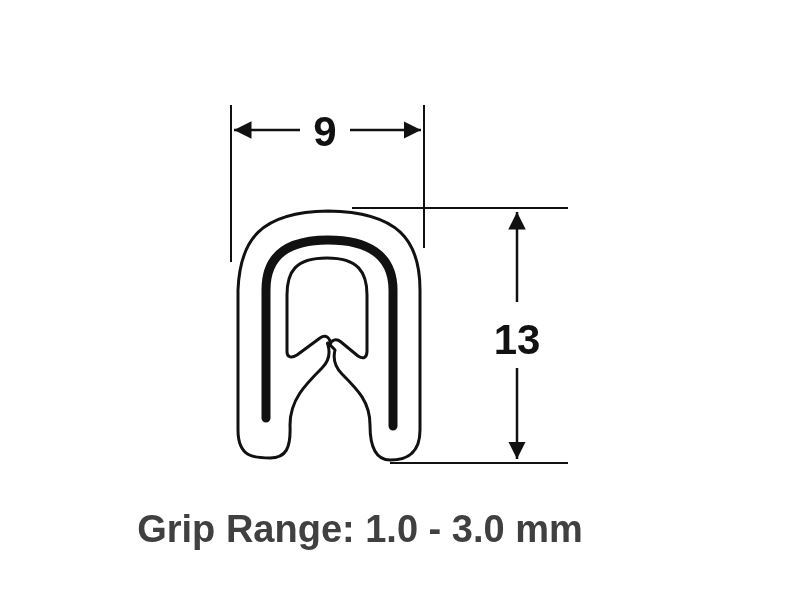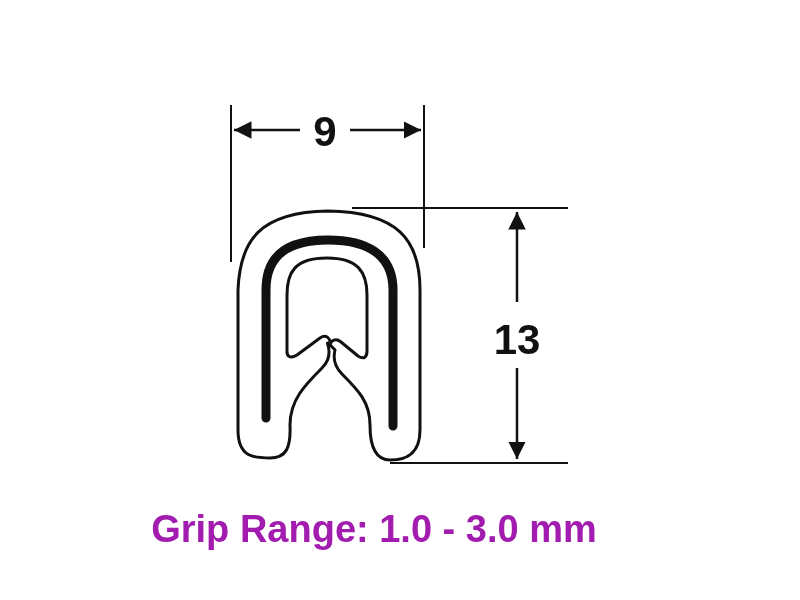--- a/index.html
+++ b/index.html
@@ -1,21 +1,21 @@
 <!DOCTYPE html>
 <html><head>
 <meta charset="utf-8">
 <style>
   html, body { margin:0; padding:0; background:#ffffff; }
   body { width:800px; height:600px; position:relative; overflow:hidden; }
   svg.drawing { position:absolute; left:0; top:0; }
   .dim-text { font-family:"Liberation Sans", sans-serif; font-weight:bold; fill:#111111; }
   .caption {
-    position:absolute; left:16px; top:508px; width:716px; text-align:center;
-    font-family:"Liberation Sans", sans-serif; font-weight:bold; font-size:38px; color:#a21caf;
+    position:absolute; left:2px; top:508px; width:716px; text-align:center;
+    font-family:"Liberation Sans", sans-serif; font-weight:bold; font-size:38px; color:#404040;
   }
 </style>
 </head>
 <body>
 
 <svg class="drawing" width="800" height="600" viewBox="0 0 800 600">
   <defs>
     <marker id="arrow" viewBox="0 0 10 10" refX="10" refY="5" markerWidth="7" markerHeight="7" orient="auto-start-reverse">
       <path d="M0,0 L10,5 L0,10 z" fill="#111"></path>
     </marker>

